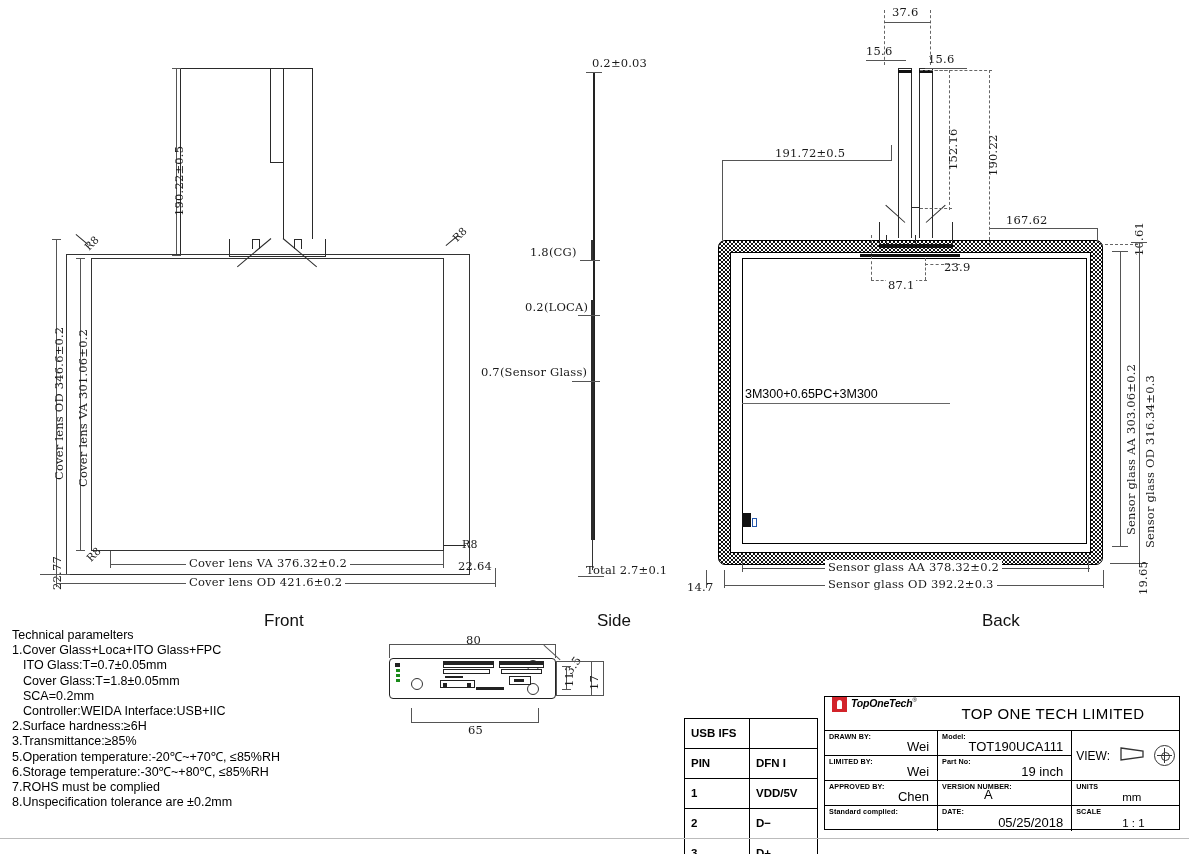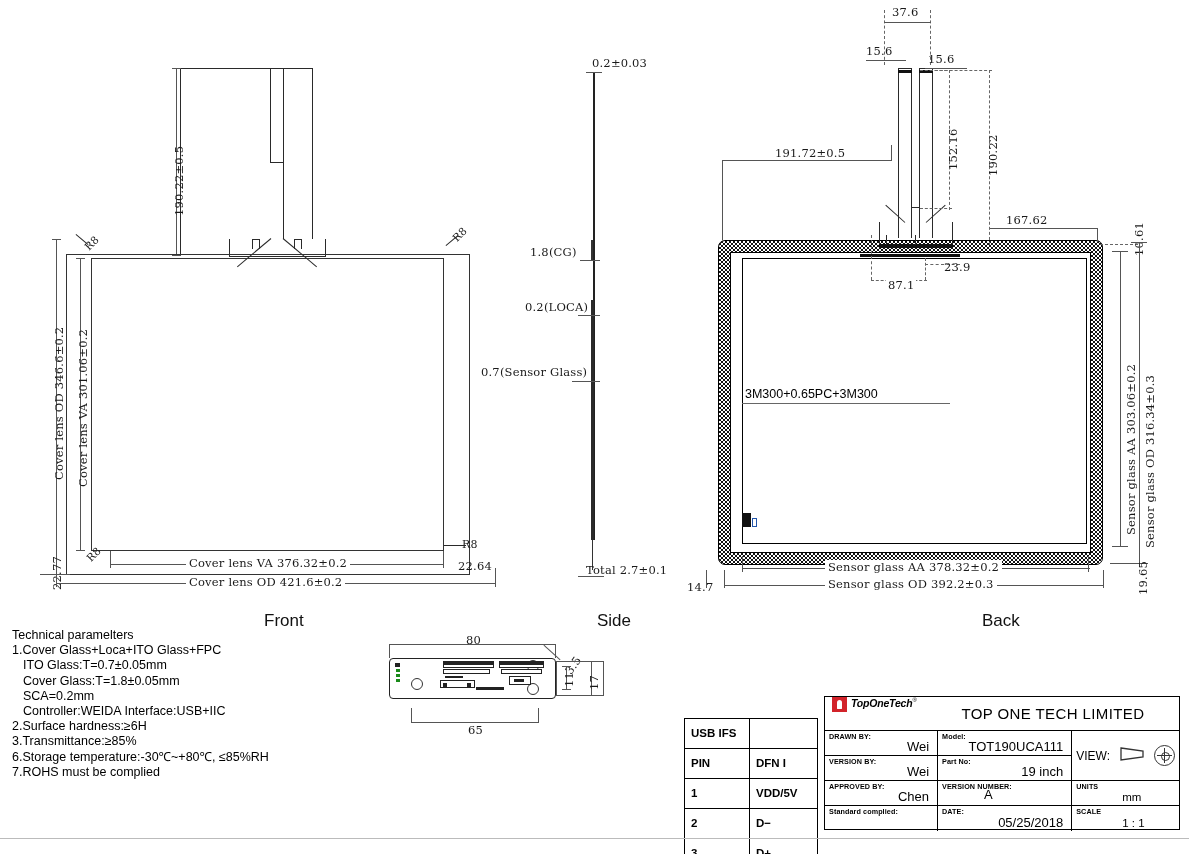--- a/index.html
+++ b/index.html
@@ -319,22 +319,24 @@
 
   <div class="notes">
     <div>Technical paramelters</div>
     <div>1.Cover Glass+Loca+ITO Glass+FPC</div>
     <div class="ind1">ITO Glass:T=0.7±0.05mm</div>
     <div class="ind1">Cover Glass:T=1.8±0.05mm</div>
     <div class="ind1">SCA=0.2mm</div>
     <div class="ind1">Controller:WEIDA    Interface:USB+IIC</div>
     <div>2.Surface hardness:≥6H</div>
     <div>3.Transmittance:≥85%</div>
+    <div>5.Operation temperature:-20℃~+70℃, ≤85%RH</div>
     <div>6.Storage temperature:-30℃~+80℃, ≤85%RH</div>
     <div>7.ROHS must be complied</div>
+    <div>8.Unspecification tolerance are ±0.2mm</div>
   </div>
 
   <table class="usbtab">
     <tbody>
         <tr>
       <td class="c1">USB IFS</td>
       <td class="c2"></td>
     </tr>
     <tr>
       <td class="c1">PIN</td>
@@ -368,21 +370,21 @@
       </div>
       <div class="tb-company">TOP ONE TECH LIMITED</div>
     </div>
     <div class="tb-rows">
       <div class="tb-col tb-c1">
         <div class="tb-cell">
           <span class="lbl">DRAWN BY:</span>
           <span class="val">Wei</span>
         </div>
         <div class="tb-cell">
-          <span class="lbl">VERSION BY:</span>
+          <span class="lbl">LIMITED BY:</span>
           <span class="val">Wei</span>
         </div>
         <div class="tb-cell">
           <span class="lbl">APPROVED BY:</span>
           <span class="val">Chen</span>
         </div>
         <div class="tb-cell">
           <span class="lbl">Standard complied:</span>
           <span class="val"></span>
         </div>

